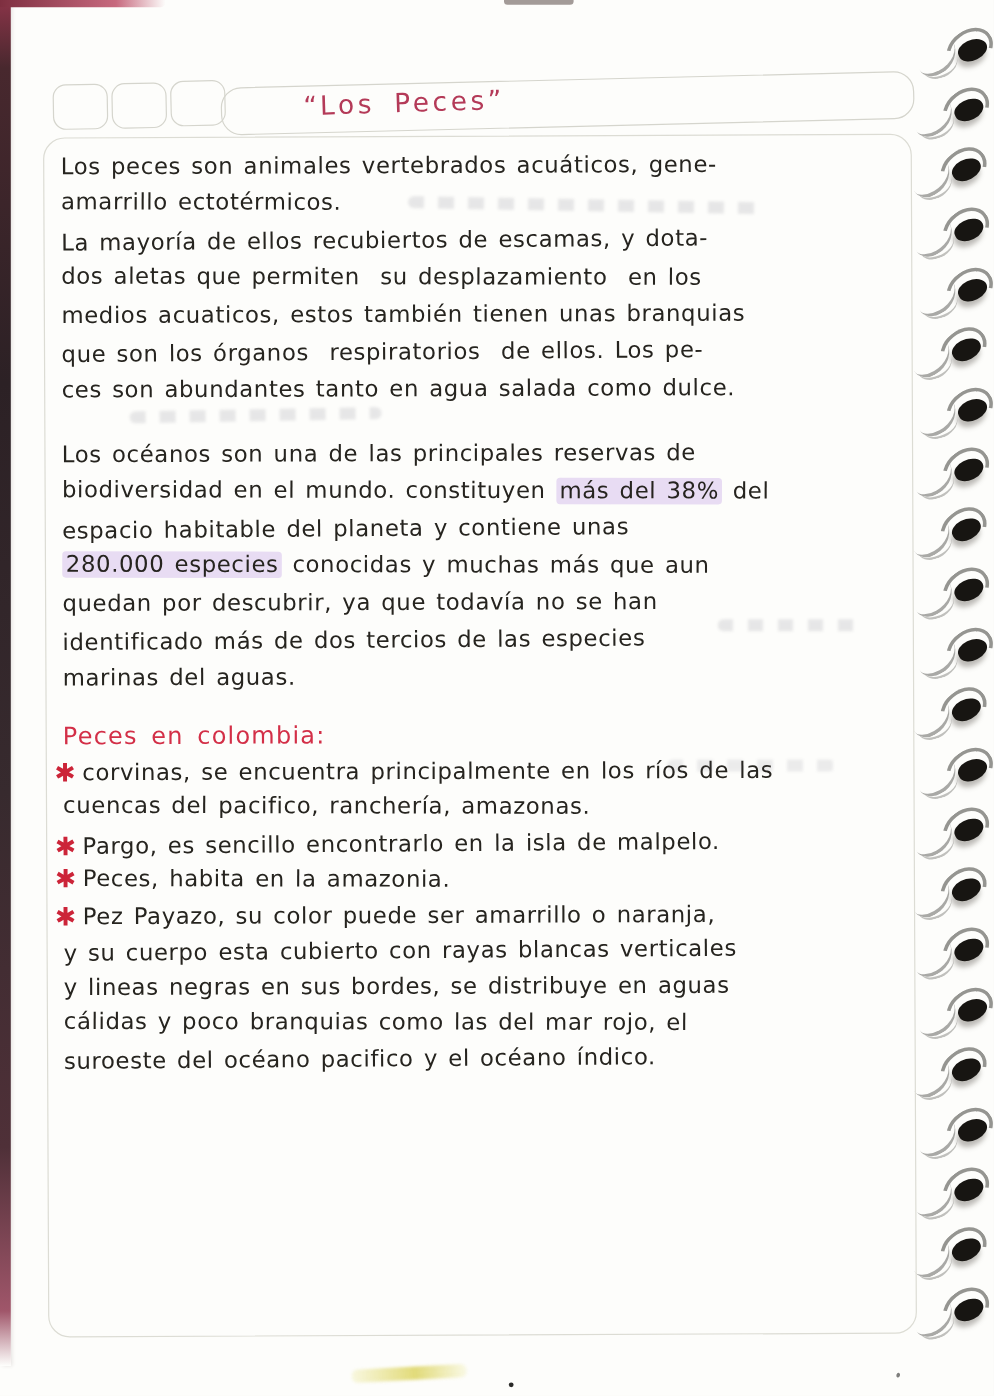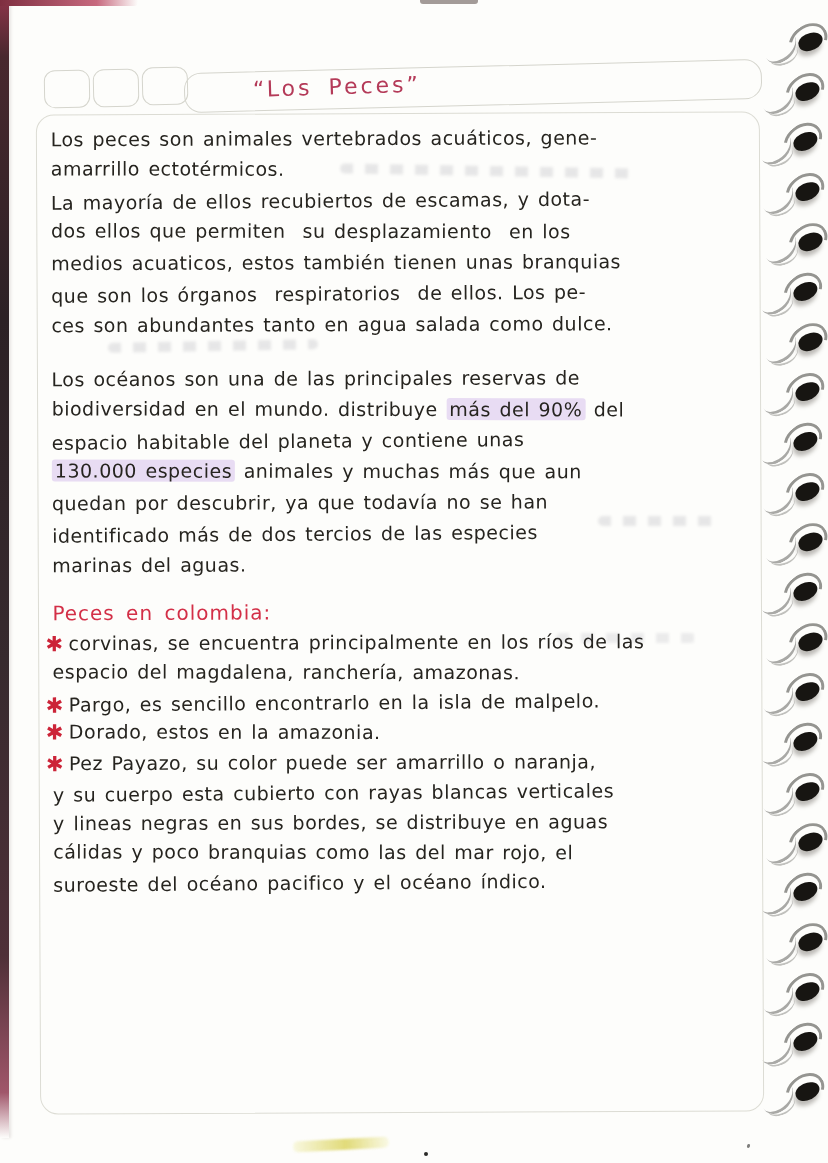--- a/index.html
+++ b/index.html
@@ -264,40 +264,40 @@
     <span class="title-text" style="color: rgb(180, 58, 88);">“Los Peces”</span>
   </div>
 
   <div class="text-frame"></div>
 
   <div class="content" style="color: rgb(38, 36, 31);">
     <div class="para" id="para-fish">
         <div class="hw-line"><span>Los peces son animales vertebrados acuáticos, gene-</span></div>
         <div class="hw-line"><span>amarrillo ectotérmicos.</span></div>
         <div class="hw-line"><span>La mayoría de ellos recubiertos de escamas, y dota-</span></div>
-        <div class="hw-line"><span>dos ellos que permiten  su desplazamiento  en los</span></div>
+        <div class="hw-line"><span>dos aletas que permiten  su desplazamiento  en los</span></div>
         <div class="hw-line"><span>medios acuaticos, estos también tienen unas branquias</span></div>
         <div class="hw-line"><span>que son los órganos  respiratorios  de ellos. Los pe-</span></div>
         <div class="hw-line"><span>ces son abundantes tanto en agua salada como dulce.</span></div>
       </div>
     <div class="para para2" id="para-oceans">
         <div class="hw-line"><span>Los océanos son una de las principales reservas de</span></div>
-        <div class="hw-line"><span>biodiversidad en el mundo. distribuye </span><span class="hl" style="background: rgb(232, 220, 243);">más del 90%</span><span> del</span></div>
+        <div class="hw-line"><span>biodiversidad en el mundo. constituyen </span><span class="hl" style="background: rgb(232, 220, 243);">más del 38%</span><span> del</span></div>
         <div class="hw-line"><span>espacio habitable del planeta y contiene unas</span></div>
-        <div class="hw-line"><span class="hl" style="background: rgb(232, 220, 243);">130.000 especies</span><span> animales y muchas más que aun</span></div>
+        <div class="hw-line"><span class="hl" style="background: rgb(232, 220, 243);">280.000 especies</span><span> conocidas y muchas más que aun</span></div>
         <div class="hw-line"><span>quedan por descubrir, ya que todavía no se han</span></div>
         <div class="hw-line"><span>identificado más de dos tercios de las especies</span></div>
         <div class="hw-line"><span>marinas del aguas.</span></div>
       </div>
     <div class="heading" style="color: rgb(211, 47, 71);">Peces en colombia:</div>
     <div class="list" id="list-colombia">
         <div class="hw-line"><span class="marker" style="color: rgb(204, 36, 56);">✱</span><span>corvinas, se encuentra principalmente en los ríos de las</span></div>
-        <div class="hw-line"><span>espacio del magdalena, ranchería, amazonas.</span></div>
+        <div class="hw-line"><span>cuencas del pacifico, ranchería, amazonas.</span></div>
         <div class="hw-line"><span class="marker" style="color: rgb(204, 36, 56);">✱</span><span>Pargo, es sencillo encontrarlo en la isla de malpelo.</span></div>
-        <div class="hw-line"><span class="marker" style="color: rgb(204, 36, 56);">✱</span><span>Dorado, estos en la amazonia.</span></div>
+        <div class="hw-line"><span class="marker" style="color: rgb(204, 36, 56);">✱</span><span>Peces, habita en la amazonia.</span></div>
         <div class="hw-line"><span class="marker" style="color: rgb(204, 36, 56);">✱</span><span>Pez Payazo, su color puede ser amarrillo o naranja,</span></div>
         <div class="hw-line"><span>y su cuerpo esta cubierto con rayas blancas verticales</span></div>
         <div class="hw-line"><span>y lineas negras en sus bordes, se distribuye en aguas</span></div>
         <div class="hw-line"><span>cálidas y poco branquias como las del mar rojo, el</span></div>
         <div class="hw-line"><span>suroeste del océano pacifico y el océano índico.</span></div>
       </div>
   </div>
 
   <div class="smudge s1"></div>
   <div class="smudge s2"></div>

